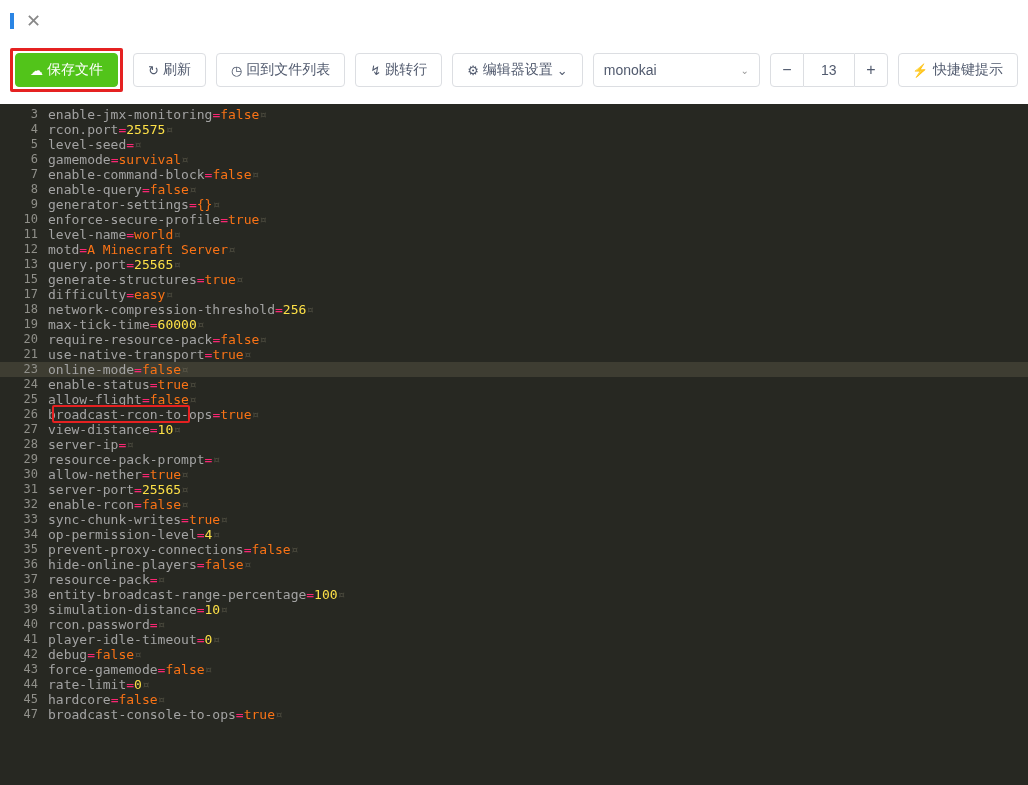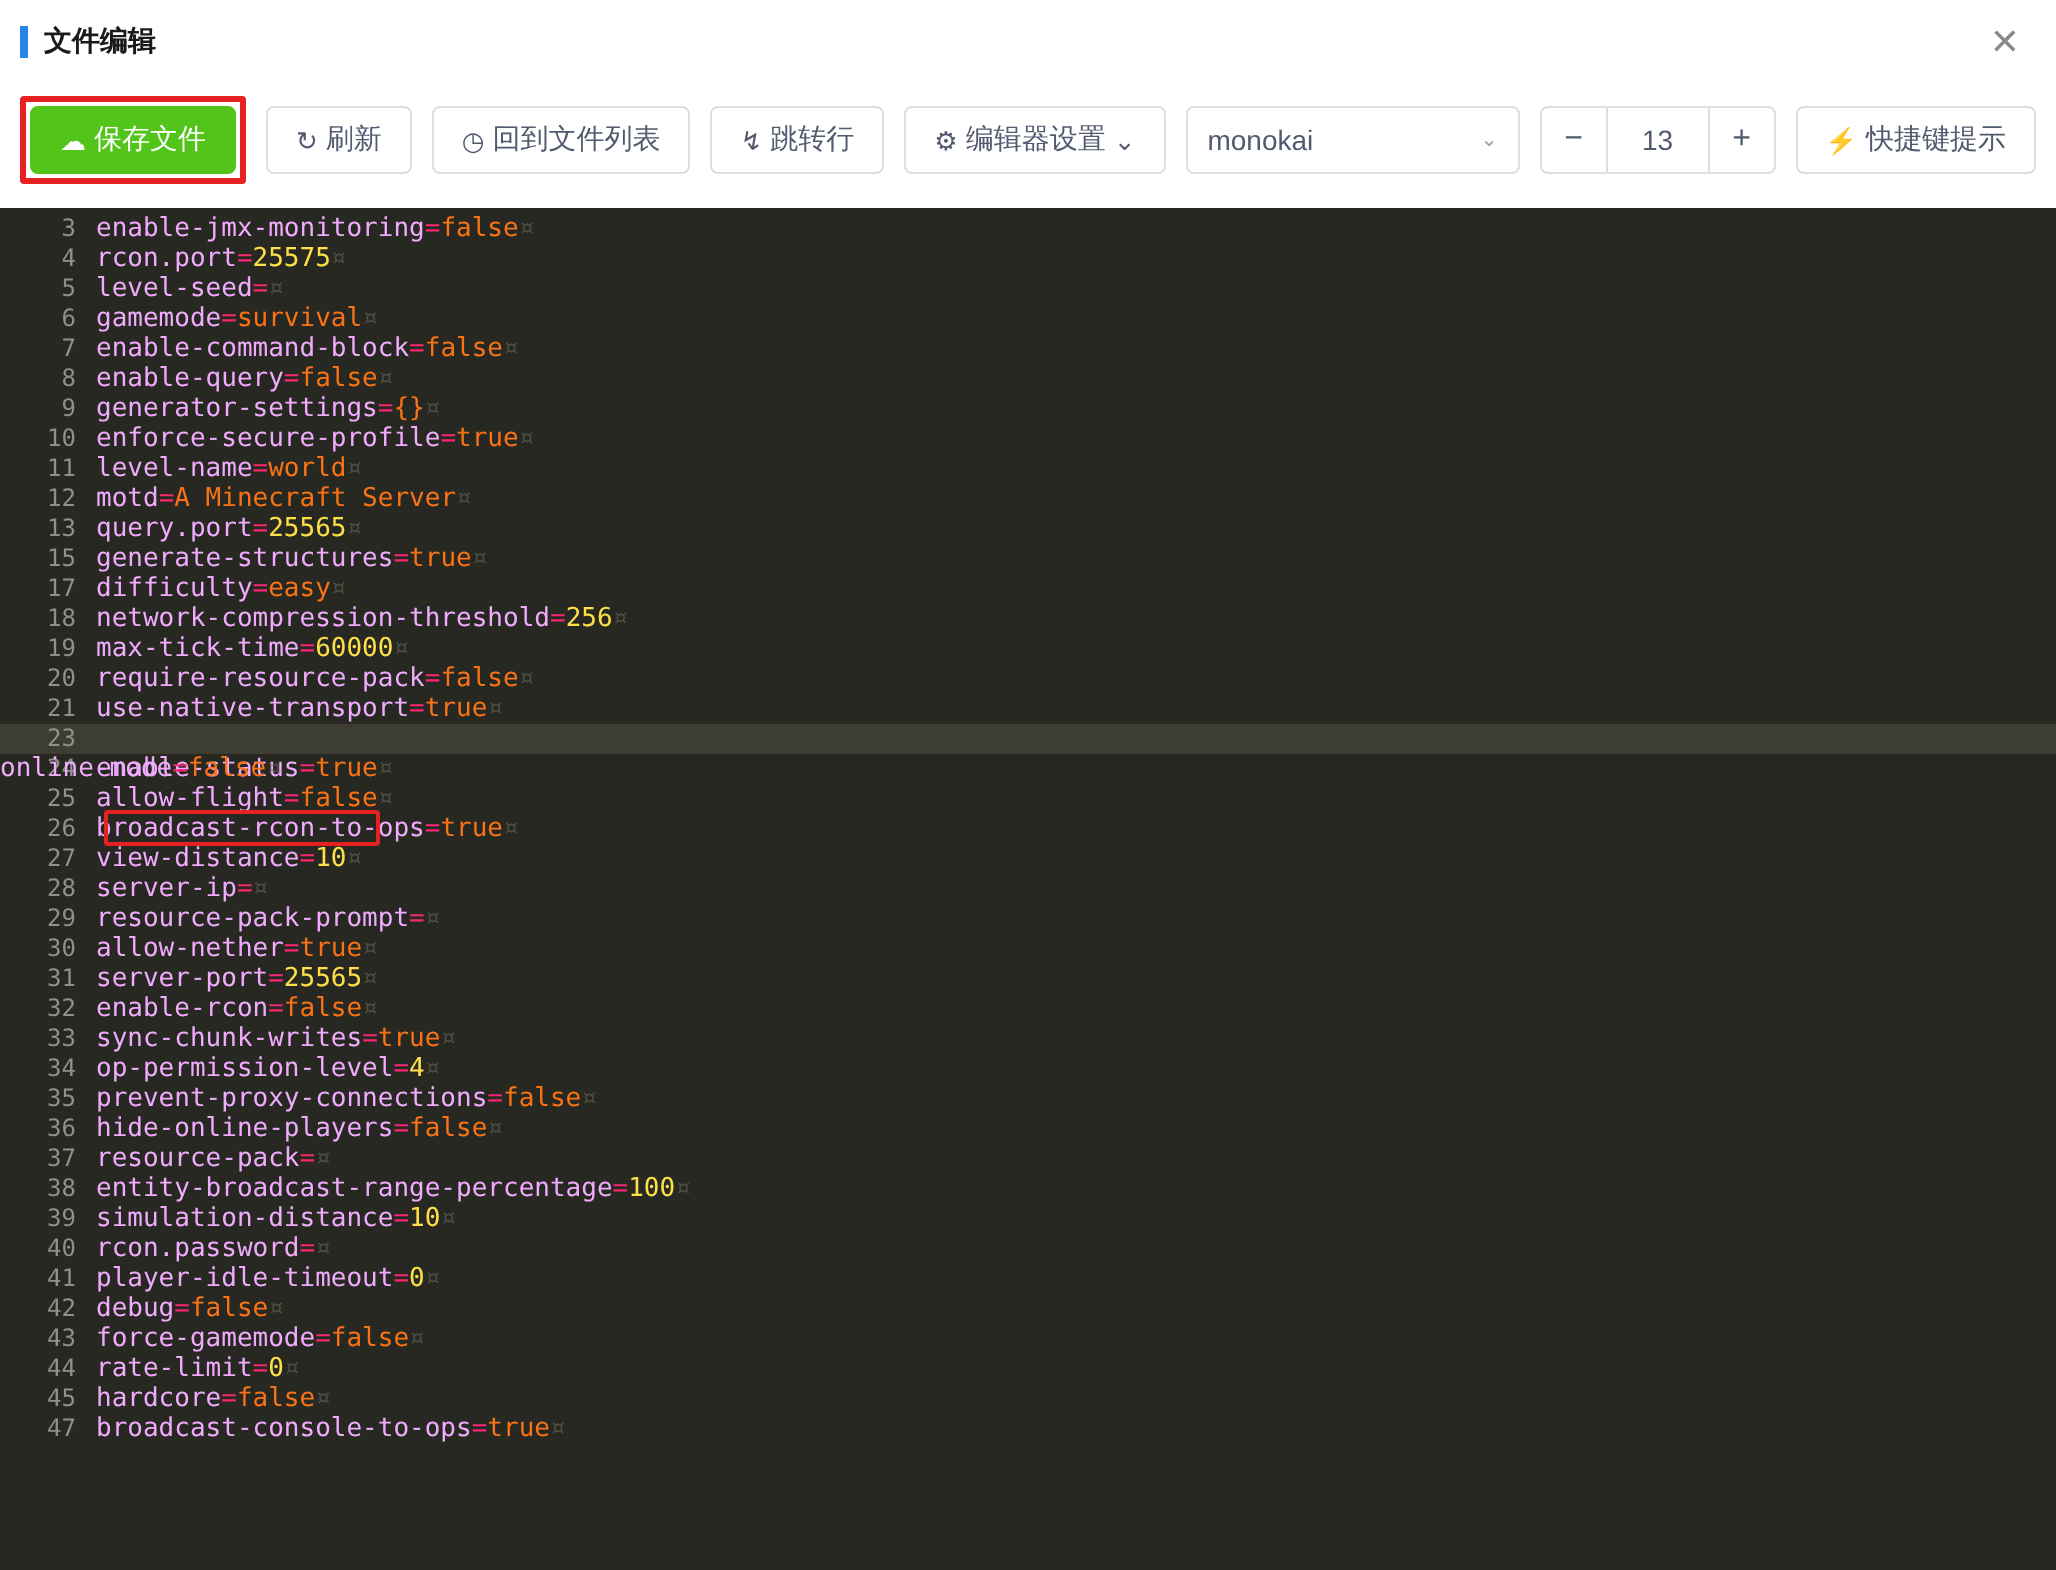--- a/index.html
+++ b/index.html
@@ -136,47 +136,45 @@
   font-size: 12px;
   user-select: none;
 }
 .code {
   flex: 1;
   white-space: pre;
 }
 .line.hl {
   background: #3e3d32;
   position: relative;
-  flex-direction: column;
 }
 .line.hl .code {
   position: relative;
 }
 .hl-marker {
   position: absolute;
   border: 2px solid #e52121;
   border-radius: 2px;
   pointer-events: none;
   left: 52px;
   top: 343px;
   width: 138px;
   height: 18px;
 }
-.key { color: #f0abfc; }
+.key { color: #a3a3a3; }
 .eq { color: #f92672; }
 .val { color: #f97316; }
 .num { color: #fde047; }
 .ws { color: #75715e; opacity: 0.5; }
 </style>
 </head>
 <body>
 
 <div class="modal-header">
   <div class="header-bar"></div>
-  <div class="header-title">文件编辑</div>
   <div class="close-x">✕</div>
 </div>
 
 <div class="toolbar">
   <span class="highlight-box">
     <span class="btn primary">
       <span class="ico">☁</span>
       <span>保存文件</span>
     </span>
   </span>

